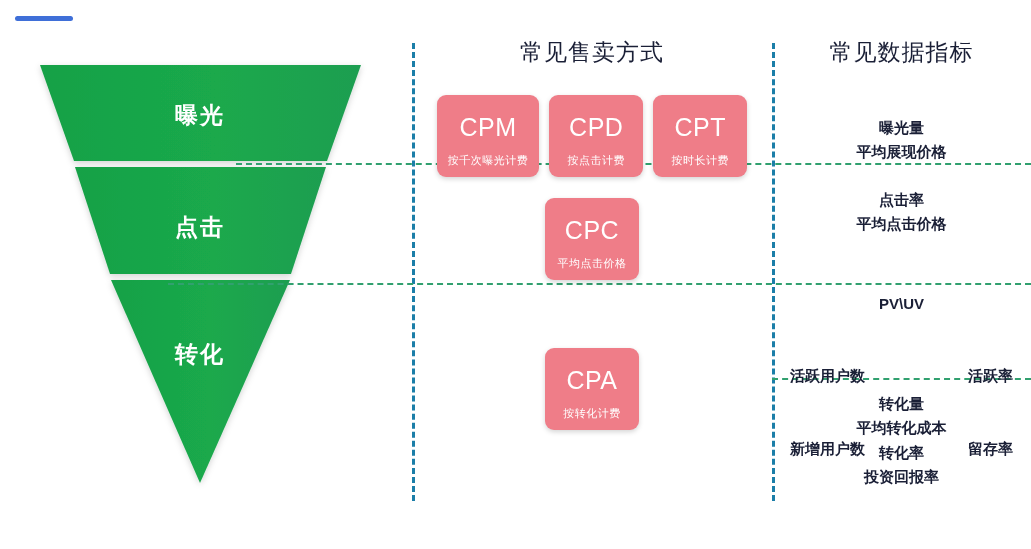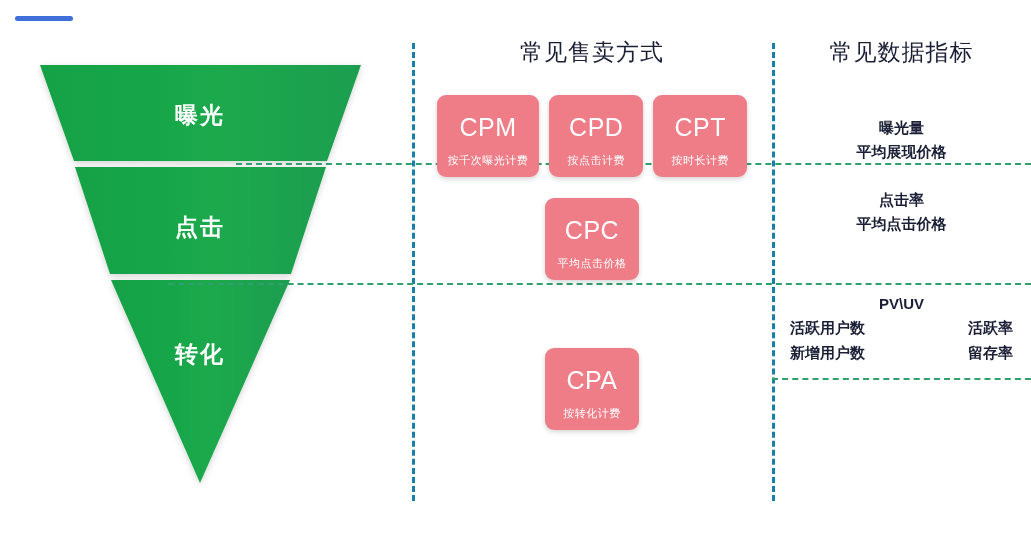--- a/index.html
+++ b/index.html
@@ -124,21 +124,21 @@
   .metric-group.m-active   { top: 292px; }
   .metric-group.m-convert  { top: 392px; }
 
   .metric-line { white-space: nowrap; }
 
   .metric-pair {
     display: flex;
     justify-content: space-between;
     padding: 0 18px;
   }
-  .metric-pair span { white-space: nowrap; }
+  .metric-pair span { white-space: nowrap; margin-top: 48px; }
 
   
   .watermark {
     position: absolute;
     left: 805px;
     top: 503px;
     font-size: 27px;
     color: #c9ccd3;
     opacity: 0.72;
     letter-spacing: 1px;
@@ -228,15 +228,21 @@
     <div class="metric-pair">
       <span>活跃用户数</span>
       <span>活跃率</span>
     </div>
     <div class="metric-pair">
       <span>新增用户数</span>
       <span>留存率</span>
     </div>
   </div>
 
+  <div class="metric-group m-convert">
+    <div class="metric-line">转化量</div>
+    <div class="metric-line">平均转化成本</div>
+    <div class="metric-line">转化率</div>
+    <div class="metric-line">投资回报率</div>
+  </div>
 
 
 </div>
 
 </body></html>

